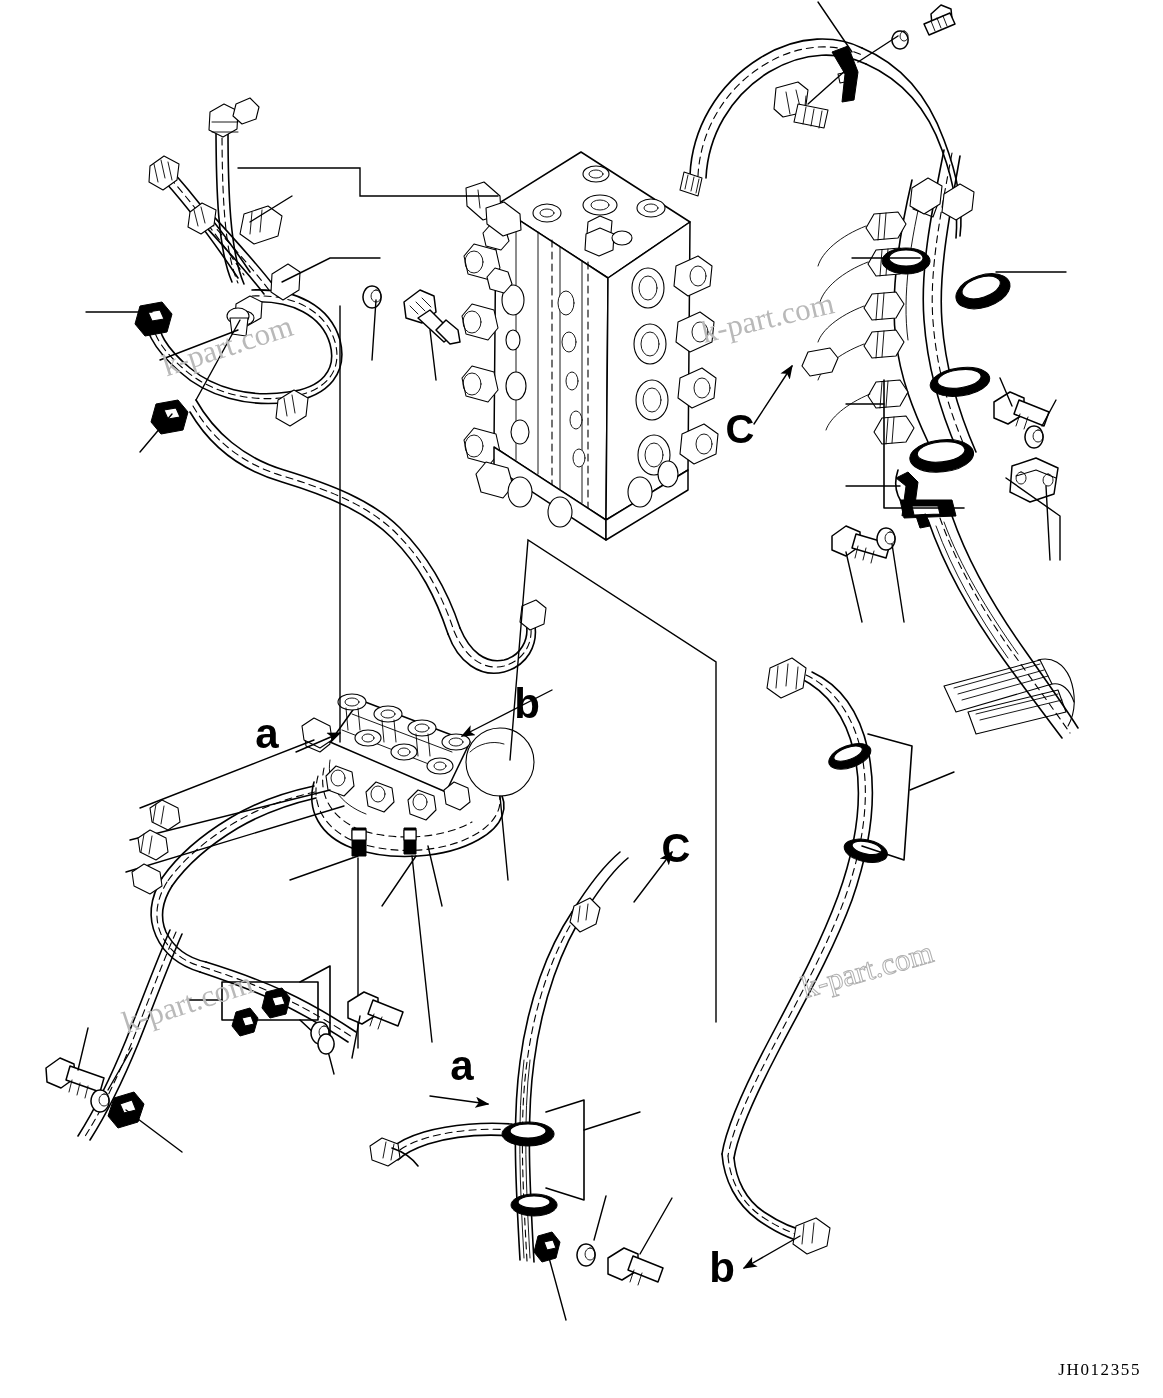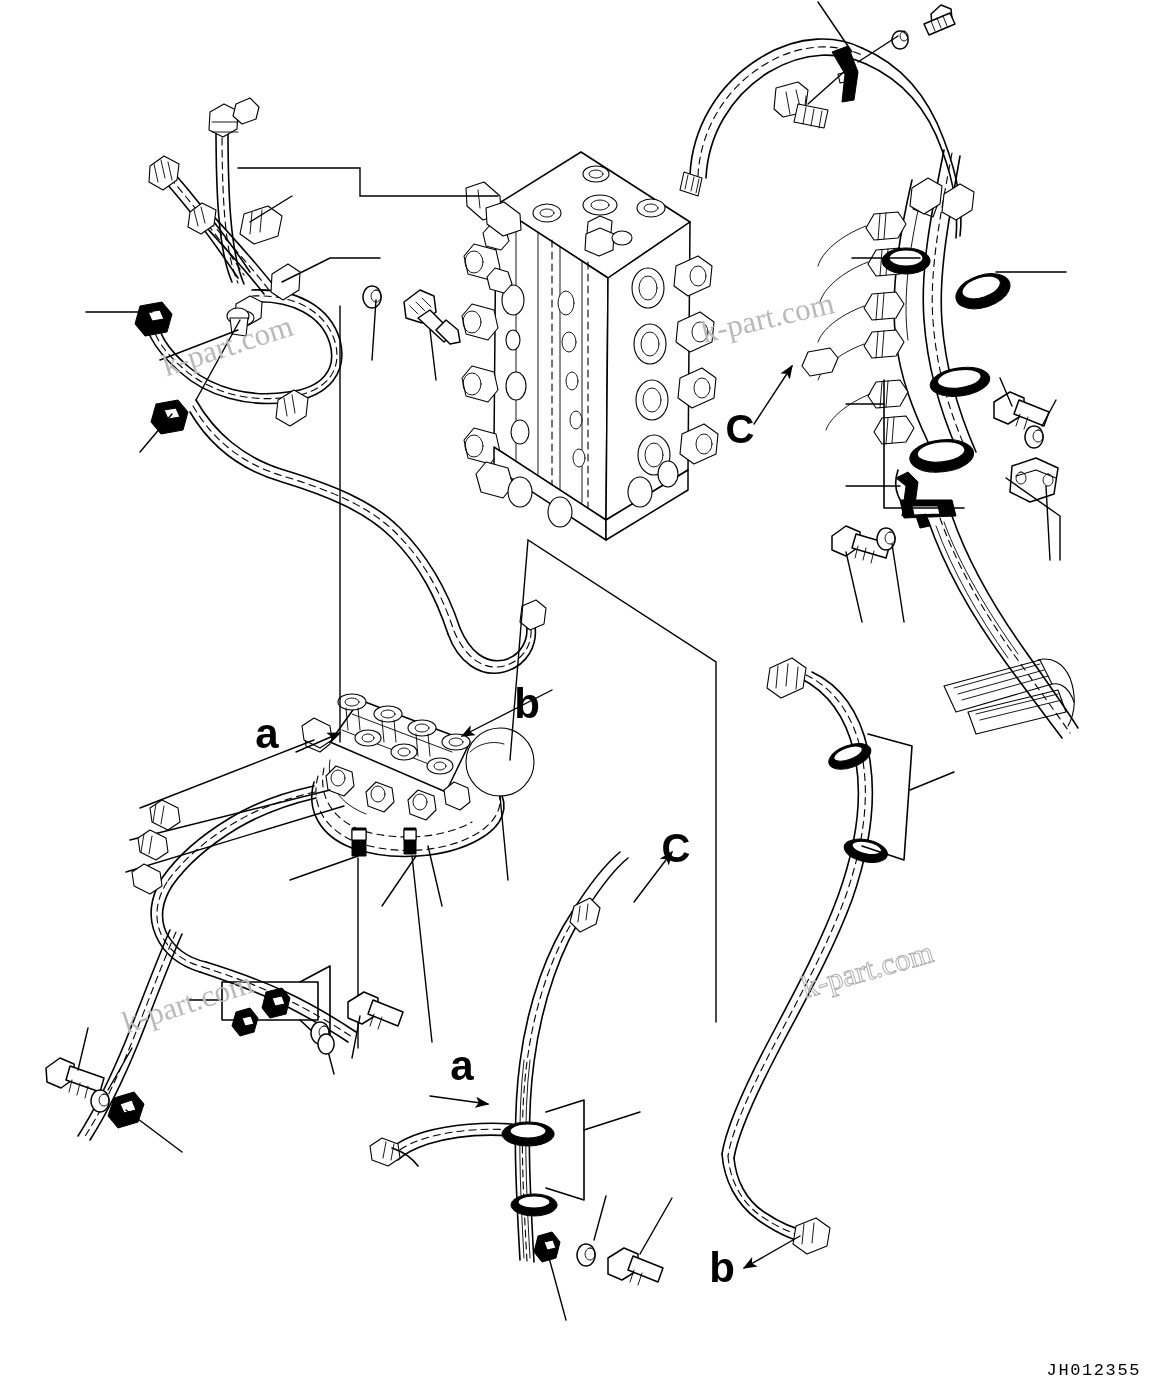--- a/index.html
+++ b/index.html
@@ -11,21 +11,21 @@
   .ink{fill:none;stroke:#000;stroke-width:1.6;stroke-linecap:round;stroke-linejoin:round;}
   .ink-thin{fill:none;stroke:#000;stroke-width:1.1;stroke-linecap:round;stroke-linejoin:round;}
   .ink-hair{fill:none;stroke:#000;stroke-width:0.9;stroke-linecap:round;stroke-linejoin:round;}
   .leader{fill:none;stroke:#000;stroke-width:1.4;stroke-linecap:round;}
   .solidblk{fill:#000;stroke:#000;stroke-width:1;}
   .white{fill:#fff;stroke:#000;stroke-width:1.5;stroke-linejoin:round;}
   .whitethin{fill:#fff;stroke:#000;stroke-width:1.1;stroke-linejoin:round;}
   .dash{fill:none;stroke:#000;stroke-width:1.1;stroke-dasharray:7 5;stroke-linecap:round;}
   .callout{font-family:"Liberation Sans", sans-serif;font-weight:bold;fill:#000;}
   .dwgno{position:absolute;right:22px;bottom:18px;font-size:17px;letter-spacing:1.6px;
-         font-family:Liberation Mono, monospace;color:#000;}
+         font-family:Liberation Serif, serif;color:#000;}
   .wm{position:absolute;color:#b9b9b9;font-size:31px;font-family:"Liberation Serif", serif;
       white-space:nowrap;user-select:none;}
   .wm.hollow{color:transparent;-webkit-text-stroke:1px #b0b0b0;}
 </style>
 </head>
 <body>
 
 <div id="sheet">
 
   <svg class="layer" viewBox="0 0 1163 1398">

